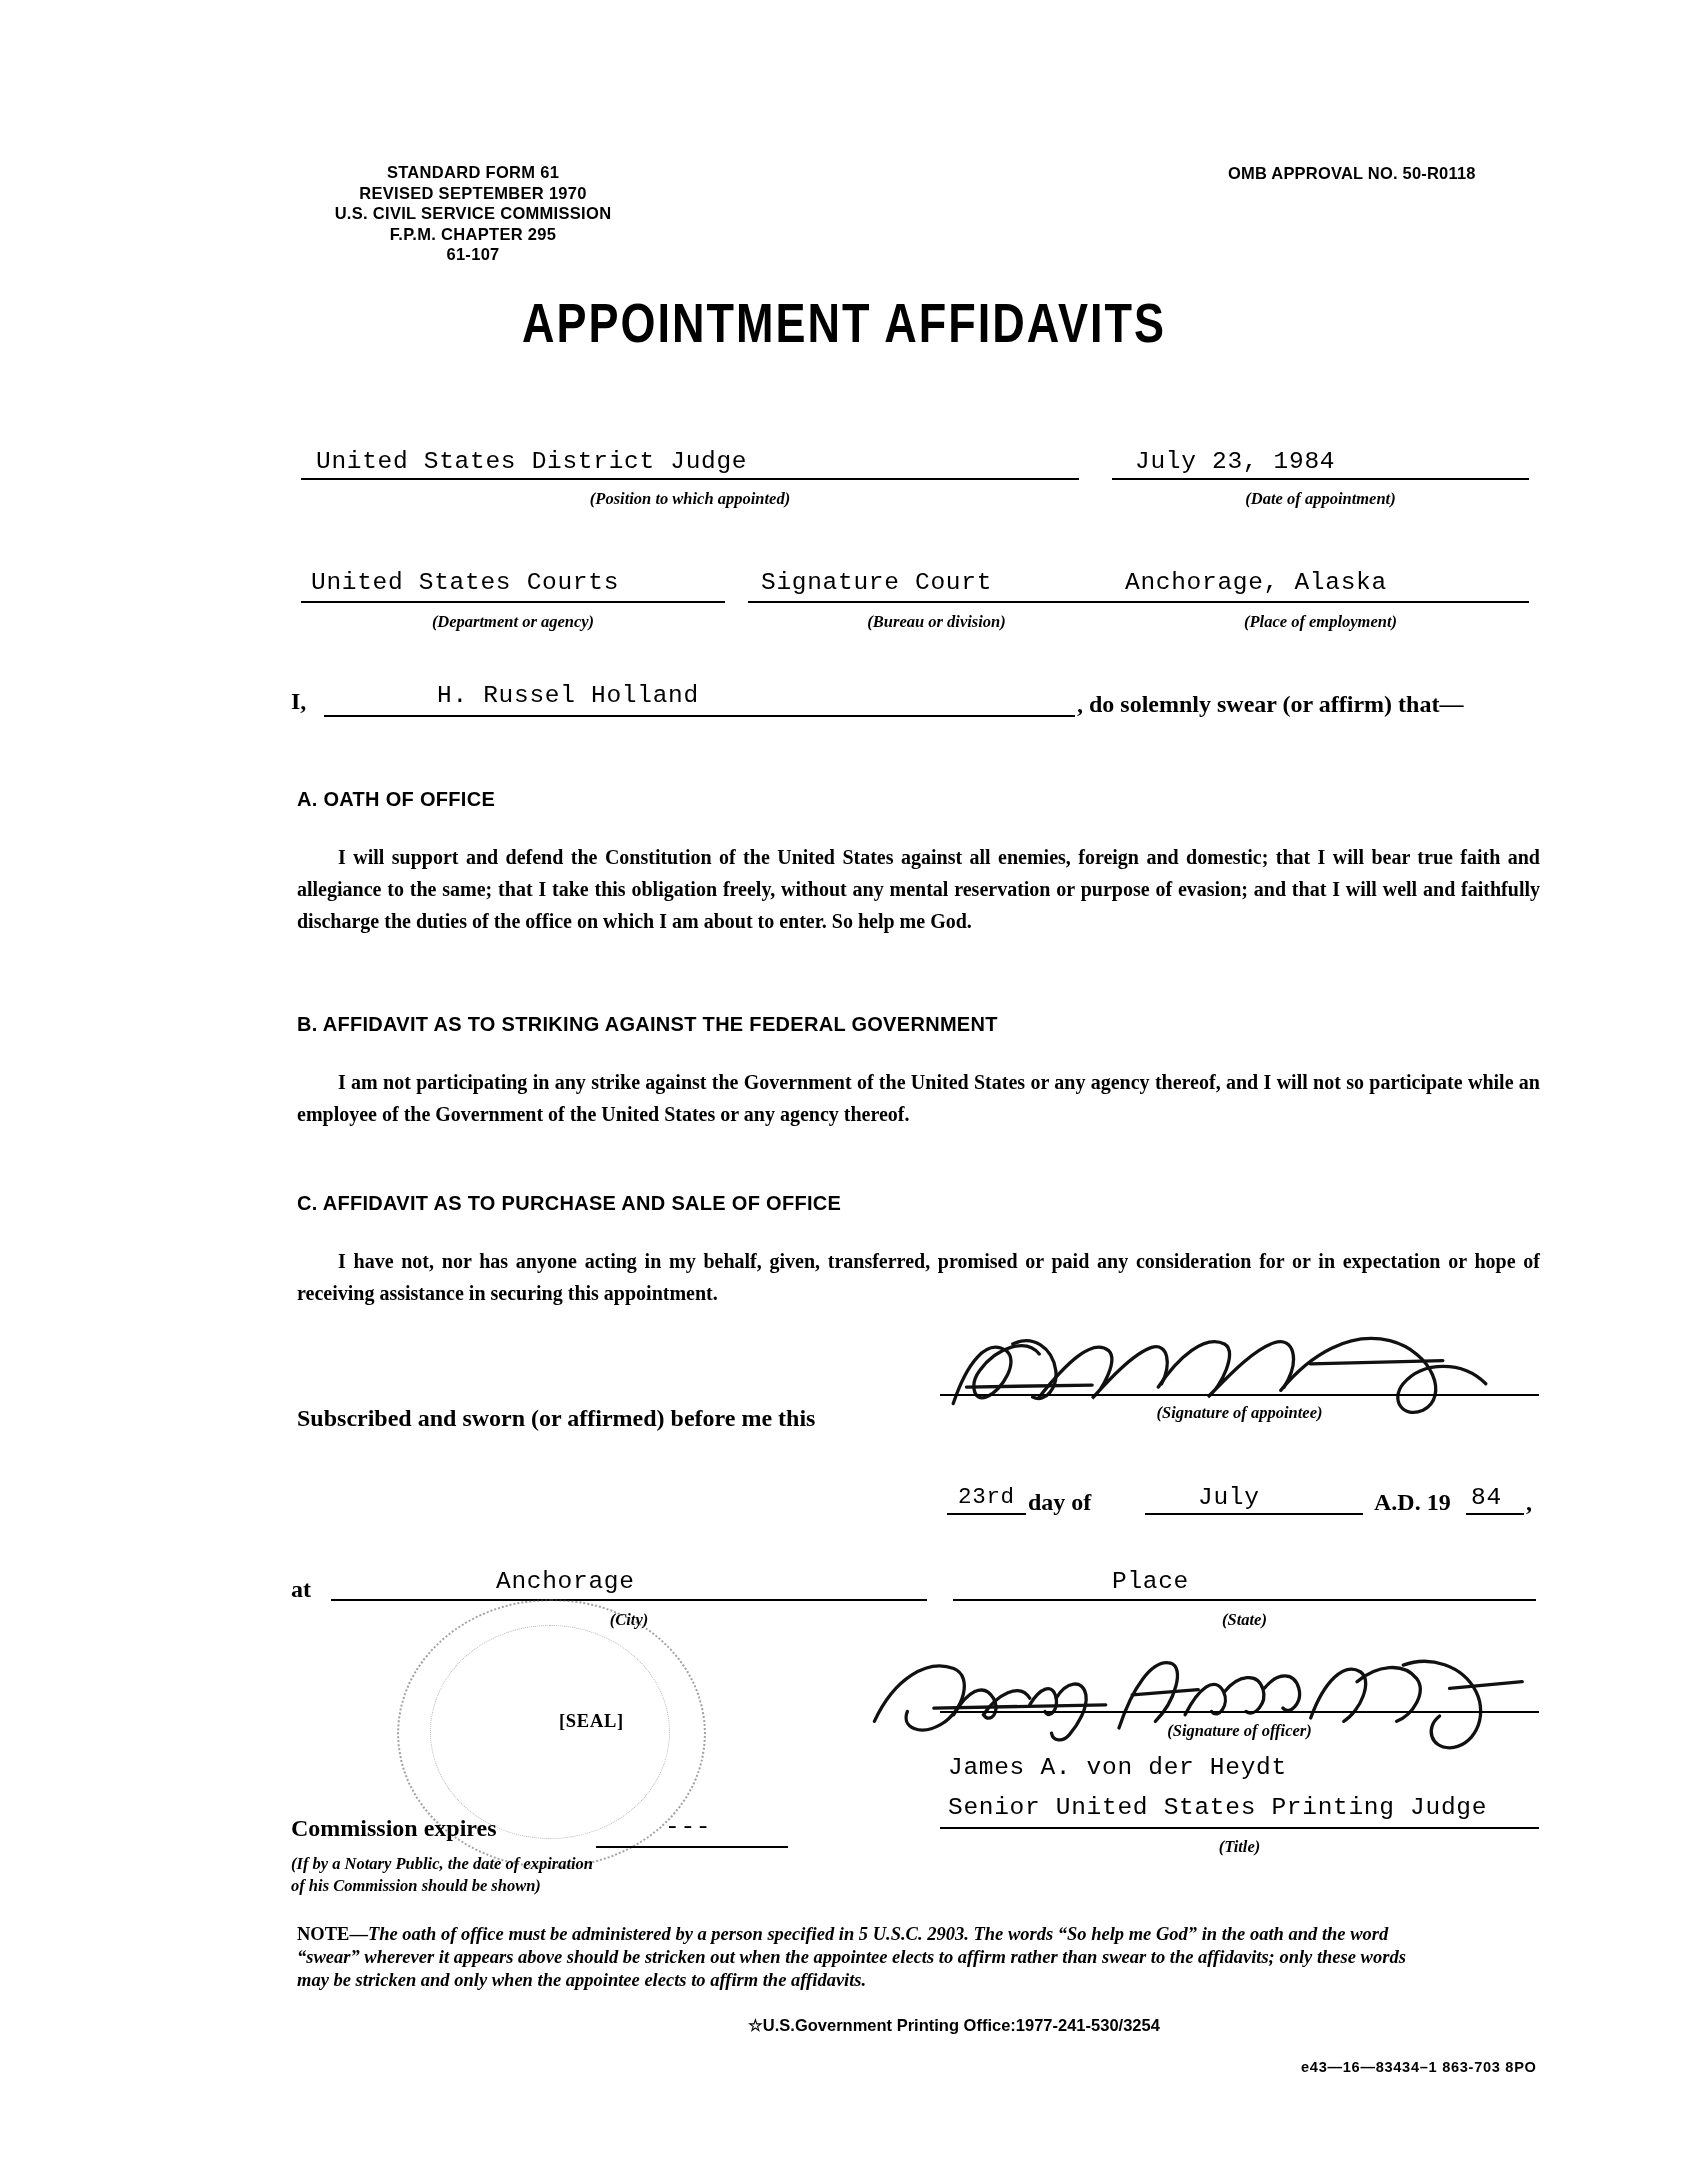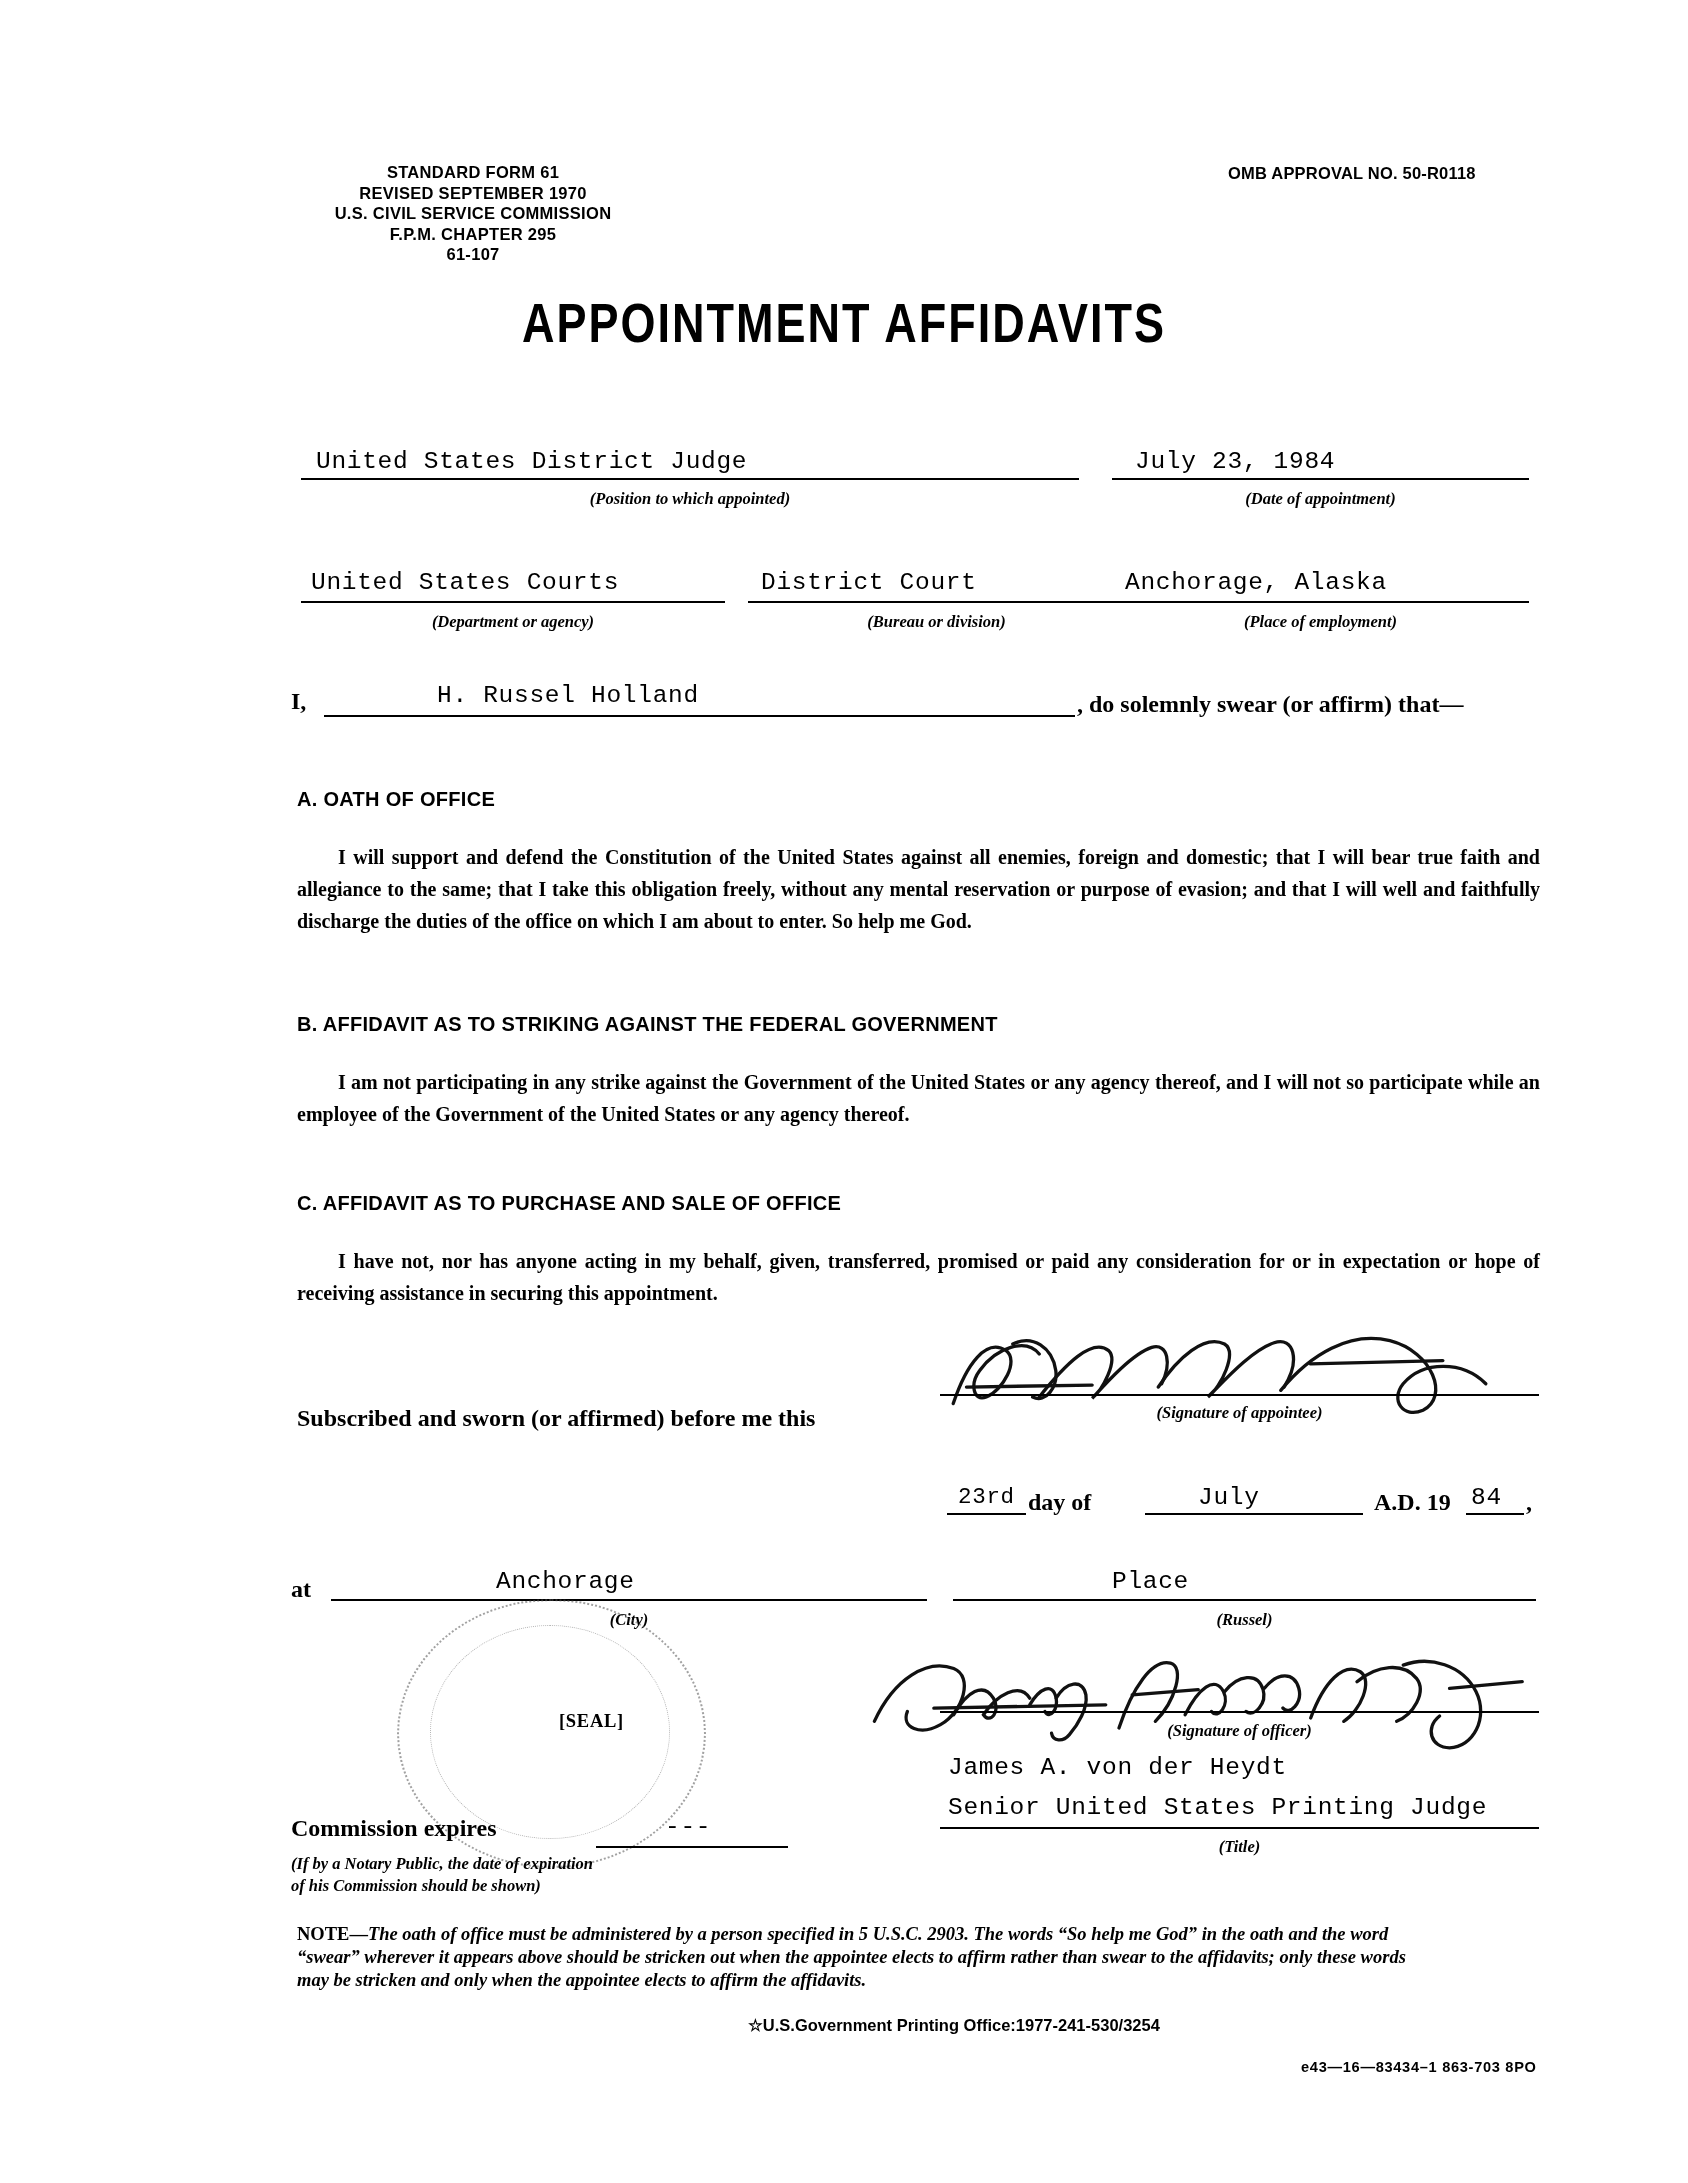--- a/index.html
+++ b/index.html
@@ -188,21 +188,21 @@
   <div class="caption" style="position:absolute; left:301px; top:489px; width:778px;">(Position to which appointed)</div>
 
   <div class="tw" style="position:absolute; left:1135px; top:448px;">July 23, 1984</div>
   <div class="rule" style="left:1112px; top:478px; width:417px;"></div>
   <div class="caption" style="position:absolute; left:1112px; top:489px; width:417px;">(Date of appointment)</div>
 
   <div class="tw" style="position:absolute; left:311px; top:569px;">United States Courts</div>
   <div class="rule" style="left:301px; top:601px; width:424px;"></div>
   <div class="caption" style="position:absolute; left:301px; top:612px; width:424px;">(Department or agency)</div>
 
-  <div class="tw" style="position:absolute; left:761px; top:569px;">District Court</div>
+  <div class="tw" style="position:absolute; left:761px; top:569px;">Signature Court</div>
   <div class="rule" style="left:748px; top:601px; width:377px;"></div>
   <div class="caption" style="position:absolute; left:748px; top:612px; width:377px;">(Bureau or division)</div>
 
   <div class="tw" style="position:absolute; left:1125px; top:569px;">Anchorage, Alaska</div>
   <div class="rule" style="left:1112px; top:601px; width:417px;"></div>
   <div class="caption" style="position:absolute; left:1112px; top:612px; width:417px;">(Place of employment)</div>
 
   <div class="line-text" style="left:291px; top:688px;">I,</div>
   <div class="tw" style="position:absolute; left:437px; top:682px;">H. Russel Holland</div>
   <div class="rule" style="left:324px; top:715px; width:751px;"></div>
@@ -242,21 +242,21 @@
   <div class="rule" style="left:1466px; top:1513px; width:58px;"></div>
   <div class="line-text" style="left:1526px; top:1489px;">,</div>
 
   <div class="line-text" style="left:291px; top:1576px;">at</div>
   <div class="tw" style="position:absolute; left:496px; top:1568px;">Anchorage</div>
   <div class="rule" style="left:331px; top:1599px; width:596px;"></div>
   <div class="caption" style="position:absolute; left:331px; top:1610px; width:596px;">(City)</div>
 
   <div class="tw" style="position:absolute; left:1112px; top:1568px;">Place</div>
   <div class="rule" style="left:953px; top:1599px; width:583px;"></div>
-  <div class="caption" style="position:absolute; left:953px; top:1610px; width:583px;">(Russel)</div>
+  <div class="caption" style="position:absolute; left:953px; top:1610px; width:583px;">(State)</div>
 
   <div class="seal-ring"></div>
   <div class="seal-ring inner"></div>
   <div class="seal-label">[SEAL]</div>
 
   <svg class="sig" style="left:854px; top:1642px;" width="682" height="119" viewBox="0 0 1030 180">
     <g fill="none" stroke="#111" stroke-width="5" stroke-linecap="round">
       <path d="M30 120 C 60 55, 110 25, 150 40 C 180 52, 165 105, 130 125 C 100 142, 70 130, 80 105"></path>
       <path d="M150 110 C 170 75, 195 60, 210 85 C 222 105, 205 125, 195 110 C 215 80, 250 60, 265 85"></path>
       <path d="M265 95 C 280 70, 300 60, 305 85 C 308 102, 295 118, 288 105"></path>

